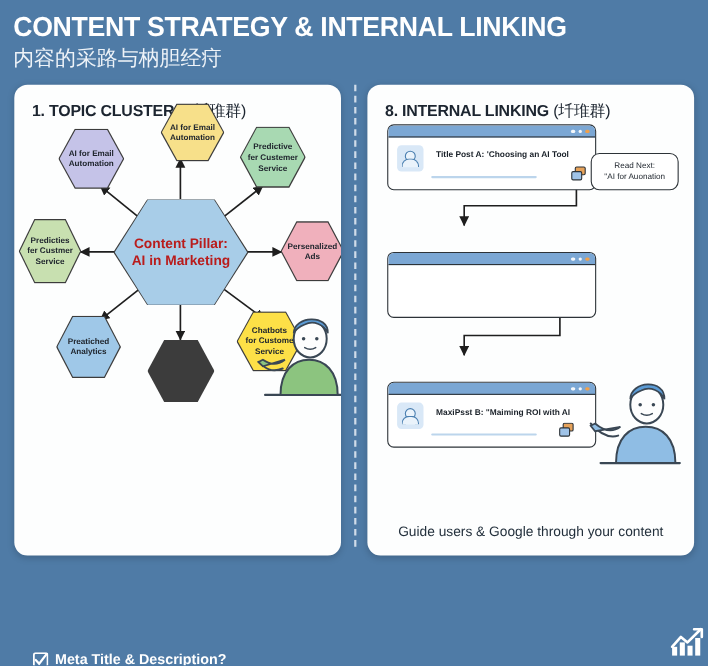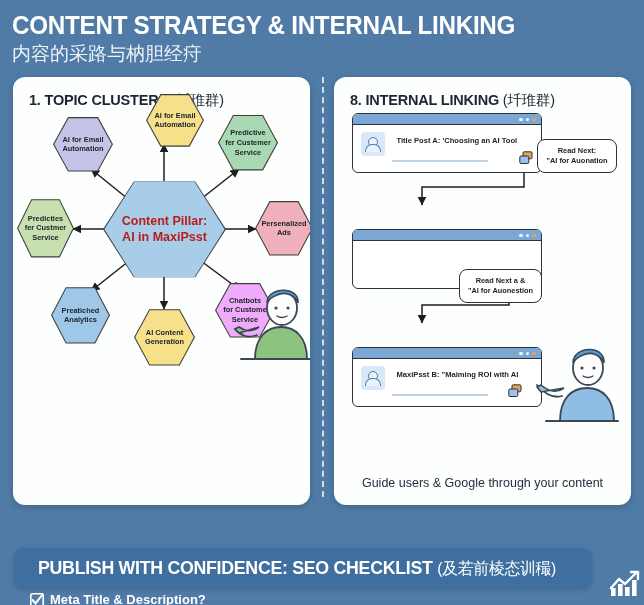--- a/index.html
+++ b/index.html
@@ -154,21 +154,21 @@
   .rule { height: 1.4px; background: #bcd5ec; border-radius: 2px; margin-top: 4px; }
   .lines { margin-top: 8px; display:flex; gap: 9px; }
   .lcol { flex: 1; }
   .lcol .rule { margin-top: 3.5px; }
   .callout {
     position: absolute;
     background: #ffffff;
     border: 1.4px solid #2d3338;
     border-radius: 8px;
     font-size: 7.4px;
-    font-weight: 700;
+    font-weight: 400;
     color: #1a2129;
     text-align: center;
     line-height: 1.4;
     padding: 5px 5px;
     display: flex; align-items: center; justify-content: center;
   }
   .flowarrow { position: absolute; }
 
   
   .cta-wrap {
@@ -277,34 +277,31 @@
       <div class="hex" style="left:243.2px;top:123.2px;width:55.6px;height:55.6px;background:#f0b0bc">
         <span class="lbl">Persenalized<br>Ads</span>
       </div>
 
       <div class="hex-ring" style="left:38px;top:208px;width:59px;height:60px"></div>
       <div class="hex" style="left:39.2px;top:209.2px;width:56.6px;height:57.6px;background:#9fc8e8">
         <span class="lbl">Preatiched<br>Analytics</span>
       </div>
 
       <div class="hex-ring" style="left:121px;top:230px;width:61px;height:60px"></div>
-      <div class="hex" style="left:122.2px;top:231.2px;width:58.6px;height:57.6px;background:#f7e08a">
-        <span class="lbl">AI Content<br>Generation</span>
-      </div>
 
       <div class="hex-ring" style="left:202px;top:204px;width:60px;height:58px"></div>
-      <div class="hex" style="left:203.2px;top:205.2px;width:57.6px;height:55.6px;background:#f0abfc">
+      <div class="hex" style="left:203.2px;top:205.2px;width:57.6px;height:55.6px;background:#fde047">
         <span class="lbl">Chatbots<br>for Custome<br>Service</span>
       </div>
 
       <div class="hex-ring" style="left:90px;top:101px;width:123px;height:102px"></div>
       <div class="hex-center" style="left:91.3px;top:102.3px;width:120.4px;height:99.4px;background:#a8cde8">
         <span>
           <span>Content Pillar:</span><br>
-          <span>AI in MaxiPsst</span>
+          <span>AI in Marketing</span>
         </span>
       </div>
 
       <svg class="person" style="left:216px;top:200px;width:88px;height:96px" viewBox="0 0 88 96">
         <path d="M12 82 L82 82" stroke="#3a4754" stroke-width="2" fill="none" stroke-linecap="round"></path>
         <path d="M26 82 C26 60 38 50 52 50 C66 50 78 60 78 82 Z" fill="#8cc47f" stroke="#3a4754" stroke-width="1.8"></path>
         <path d="M28 58 C18 62 12 58 6 52" stroke="#3a4754" stroke-width="1.8" fill="none" stroke-linecap="round"></path>
         <path d="M30 50 C22 56 16 54 10 50 L6 52 L10 56 Z" fill="#8cc47f" stroke="#3a4754" stroke-width="1.6"></path>
         <ellipse cx="53" cy="31" rx="15" ry="17" fill="#fdfdfd" stroke="#3a4754" stroke-width="1.8"></ellipse>
         <path d="M38 26 C38 10 70 8 69 26 C66 18 56 14 48 18 C43 20 40 22 38 26 Z" fill="#5b9bd5" stroke="#3a4754" stroke-width="1.6"></path>
@@ -369,26 +366,20 @@
     </div>
 
     <div class="win" style="left:18px;top:152px;width:190px;height:60px">
       <div class="win-bar">
         <span class="dot"></span>
         <span class="dot"></span>
         <span class="dot o"></span>
       </div>
     </div>
 
-    <div class="callout" style="left:125px;top:192px;width:83px;height:34px">
-      <span>
-        <span>Read Next a &amp;</span><br>
-        <span>"AI for Auonestion</span>
-      </span>
-    </div>
 
     <div class="win" style="left:18px;top:270px;width:190px;height:60px">
       <div class="win-bar">
         <span class="dot"></span>
         <span class="dot"></span>
         <span class="dot o"></span>
       </div>
       <div class="win-body">
         <span class="avatar"></span>
         <span class="win-head">MaxiPsst B: "Maiming ROI with AI</span>
@@ -420,30 +411,20 @@
       <circle cx="50" cy="33" r="1.6" fill="#3a4754"></circle>
       <circle cx="62" cy="33" r="1.6" fill="#3a4754"></circle>
       <path d="M51 41 Q56 44 61 41" stroke="#3a4754" stroke-width="1.4" fill="none" stroke-linecap="round"></path>
     </svg>
 
     <div class="panel-cap">Guide users &amp; Google through your content</div>
   </div>
 </div>
 
 <div class="cta-wrap">
-  <div class="cta">
-    <svg width="23" height="23" viewBox="0 0 23 23">
-      <circle cx="9.5" cy="9" r="6.6" fill="none" stroke="#ffffff" stroke-width="2.1"></circle>
-      <line x1="14.4" y1="14" x2="20.5" y2="20.6" stroke="#ffffff" stroke-width="2.6" stroke-linecap="round"></line>
-    </svg>
-    <div class="cta-txt">
-      <span>PUBLISH WITH CONFIDENCE: SEO CHECKLIST</span>
-      <span class="cjk">(及若前棱态训穝)</span>
-    </div>
-  </div>
   <svg class="trend-icon" width="34" height="30" viewBox="0 0 34 30">
     <path d="M3 20 L11 11 L17 16 L29 4" stroke="#ffffff" stroke-width="2.4" fill="none" stroke-linecap="round" stroke-linejoin="round"></path>
     <path d="M23 4 L30 4 L30 11" stroke="#ffffff" stroke-width="2.4" fill="none" stroke-linecap="round" stroke-linejoin="round"></path>
     <rect x="3" y="20" width="4.6" height="8" fill="#ffffff"></rect>
     <rect x="10" y="16" width="4.6" height="12" fill="#ffffff"></rect>
     <rect x="17" y="19" width="4.6" height="9" fill="#ffffff"></rect>
     <rect x="24" y="12" width="4.6" height="16" fill="#ffffff"></rect>
   </svg>
   <div class="checks">
     <div class="chk">

